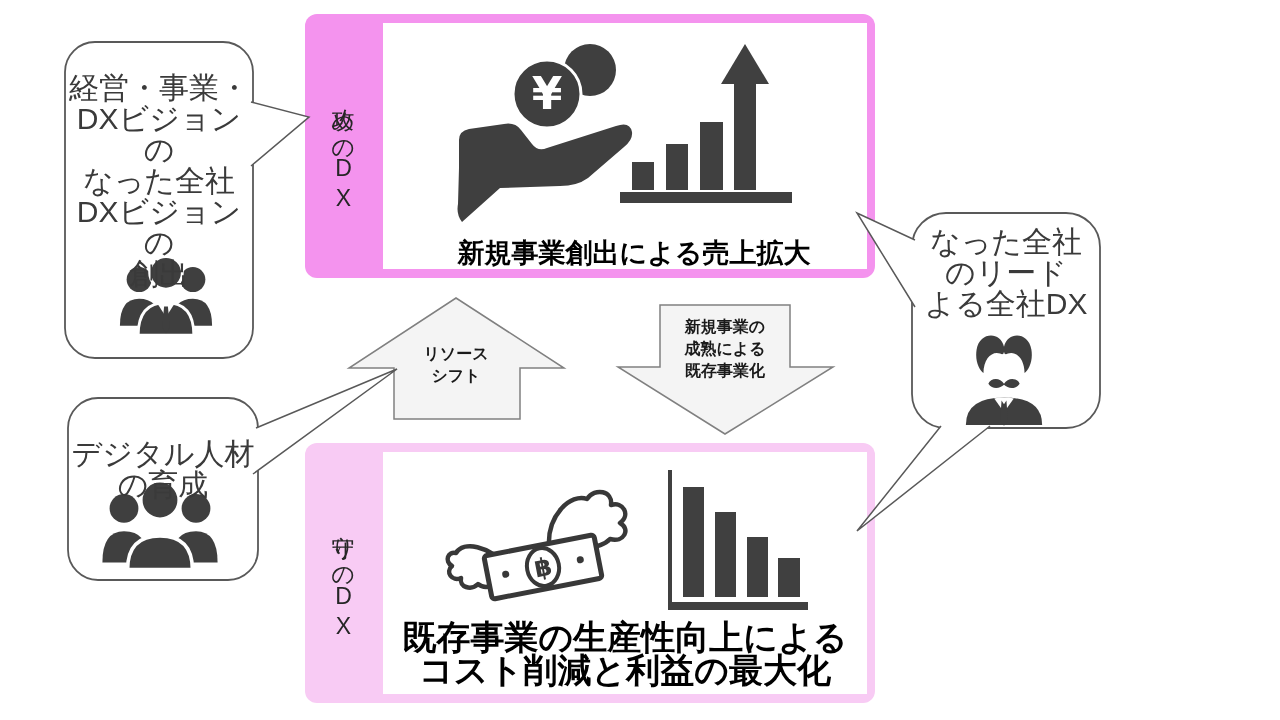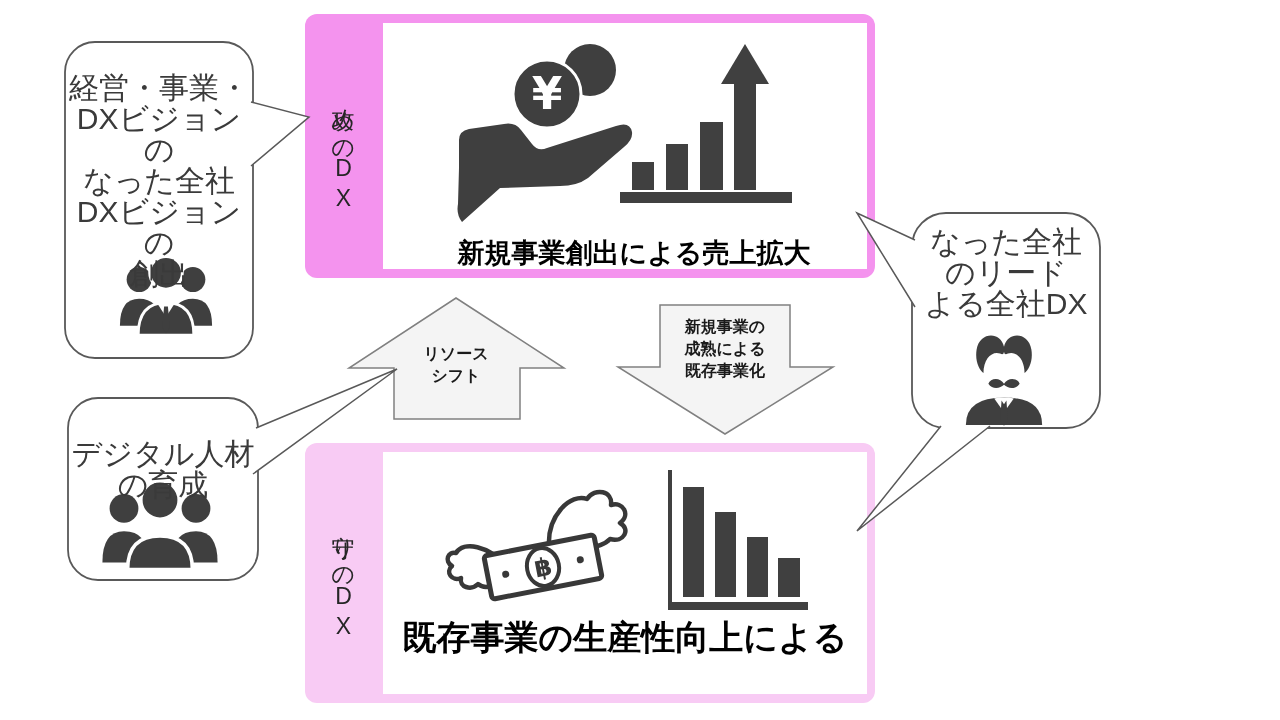--- a/index.html
+++ b/index.html
@@ -126,20 +126,21 @@
   </div>
 
   <div class="txt box-title" style="left:383px;top:237px;width:484px;margin-left:9px;">新規事業創出による売上拡大</div>
 
   <div class="txt v-label-wrap" style="left:305px;top:508px;width:78px;height:145px;">
     <span class="v-label">守りのDX</span>
   </div>
 
   <div class="txt box-title" style="left:383px;top:621px;width:484px;font-size:34px;">
     <span>既存事業の生産性向上による</span>
+    <span>コスト削減と利益の最大化</span>
   </div>
 
   <div class="txt arrow-label" style="left:376px;top:343px;width:160px;">
     <span>リソース</span>
     <span>シフト</span>
   </div>
 
   <div class="txt arrow-label" style="left:645px;top:316px;width:160px;">
     <span>新規事業の</span>
     <span>成熟による</span>

